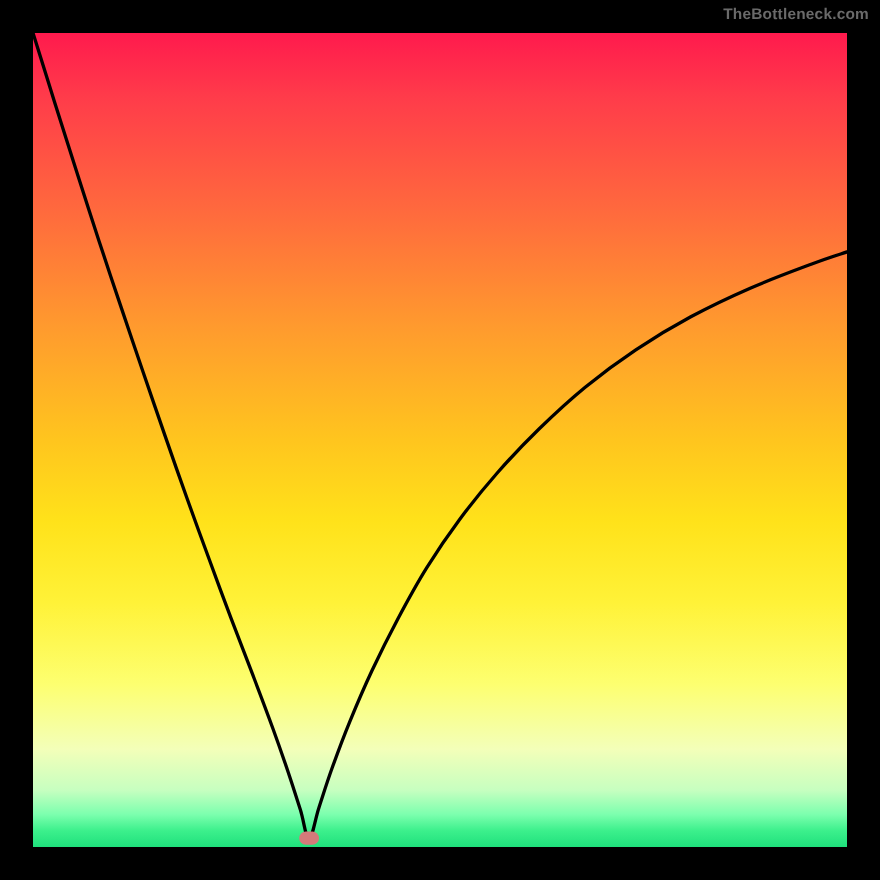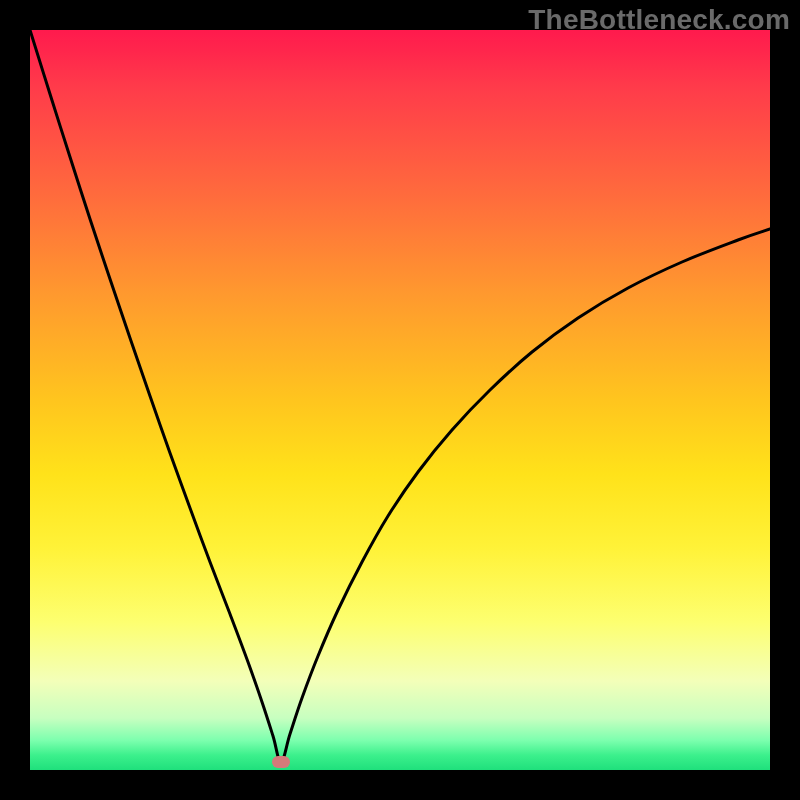--- a/index.html
+++ b/index.html
@@ -61,21 +61,21 @@
     height: 12px;
     background: #d47a7a;
     border-radius: 6px;
     transform: translate(-50%, -50%);
   }
   .watermark {
     position: absolute;
     top: 4px;
     right: 10px;
     font-family: Arial, Helvetica, sans-serif;
-    font-size: 28px;
+    font-size: 14px;
     font-weight: 600;
     color: #6a6a6a;
     letter-spacing: 0.2px;
   }
 </style>
 </head>
 <body>
 
 <div class="frame">
   <div class="watermark">TheBottleneck.com</div>

